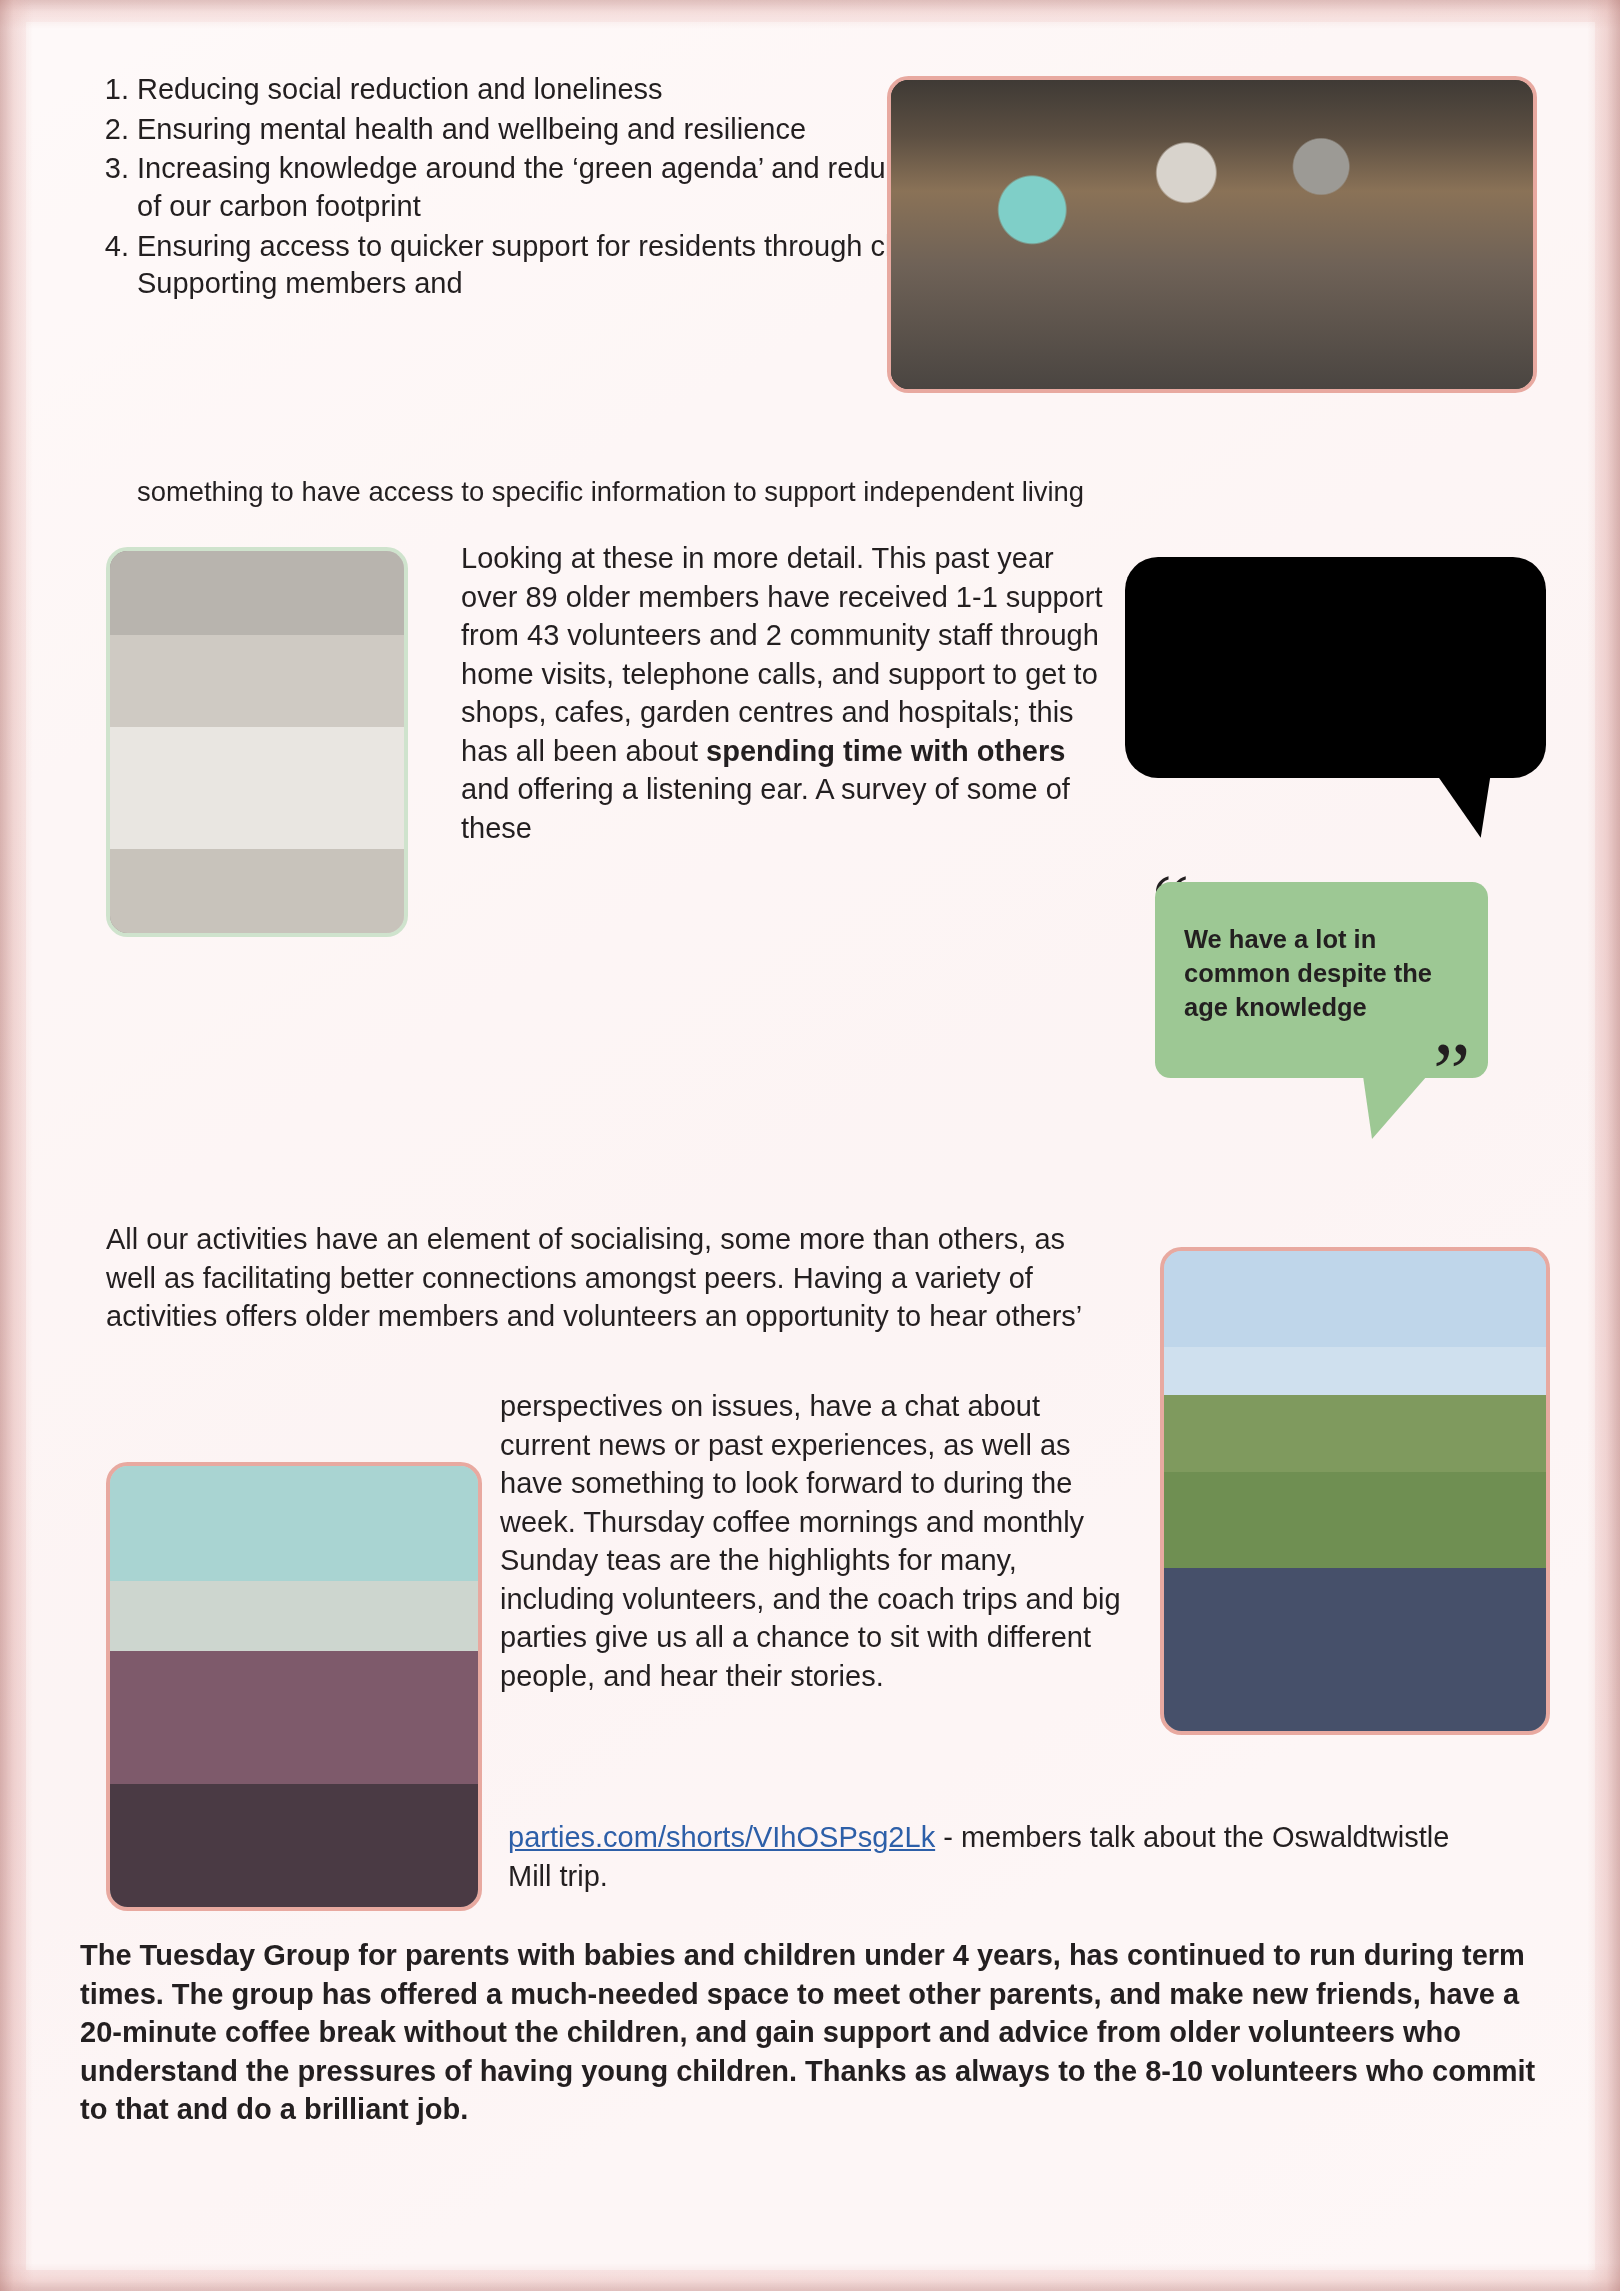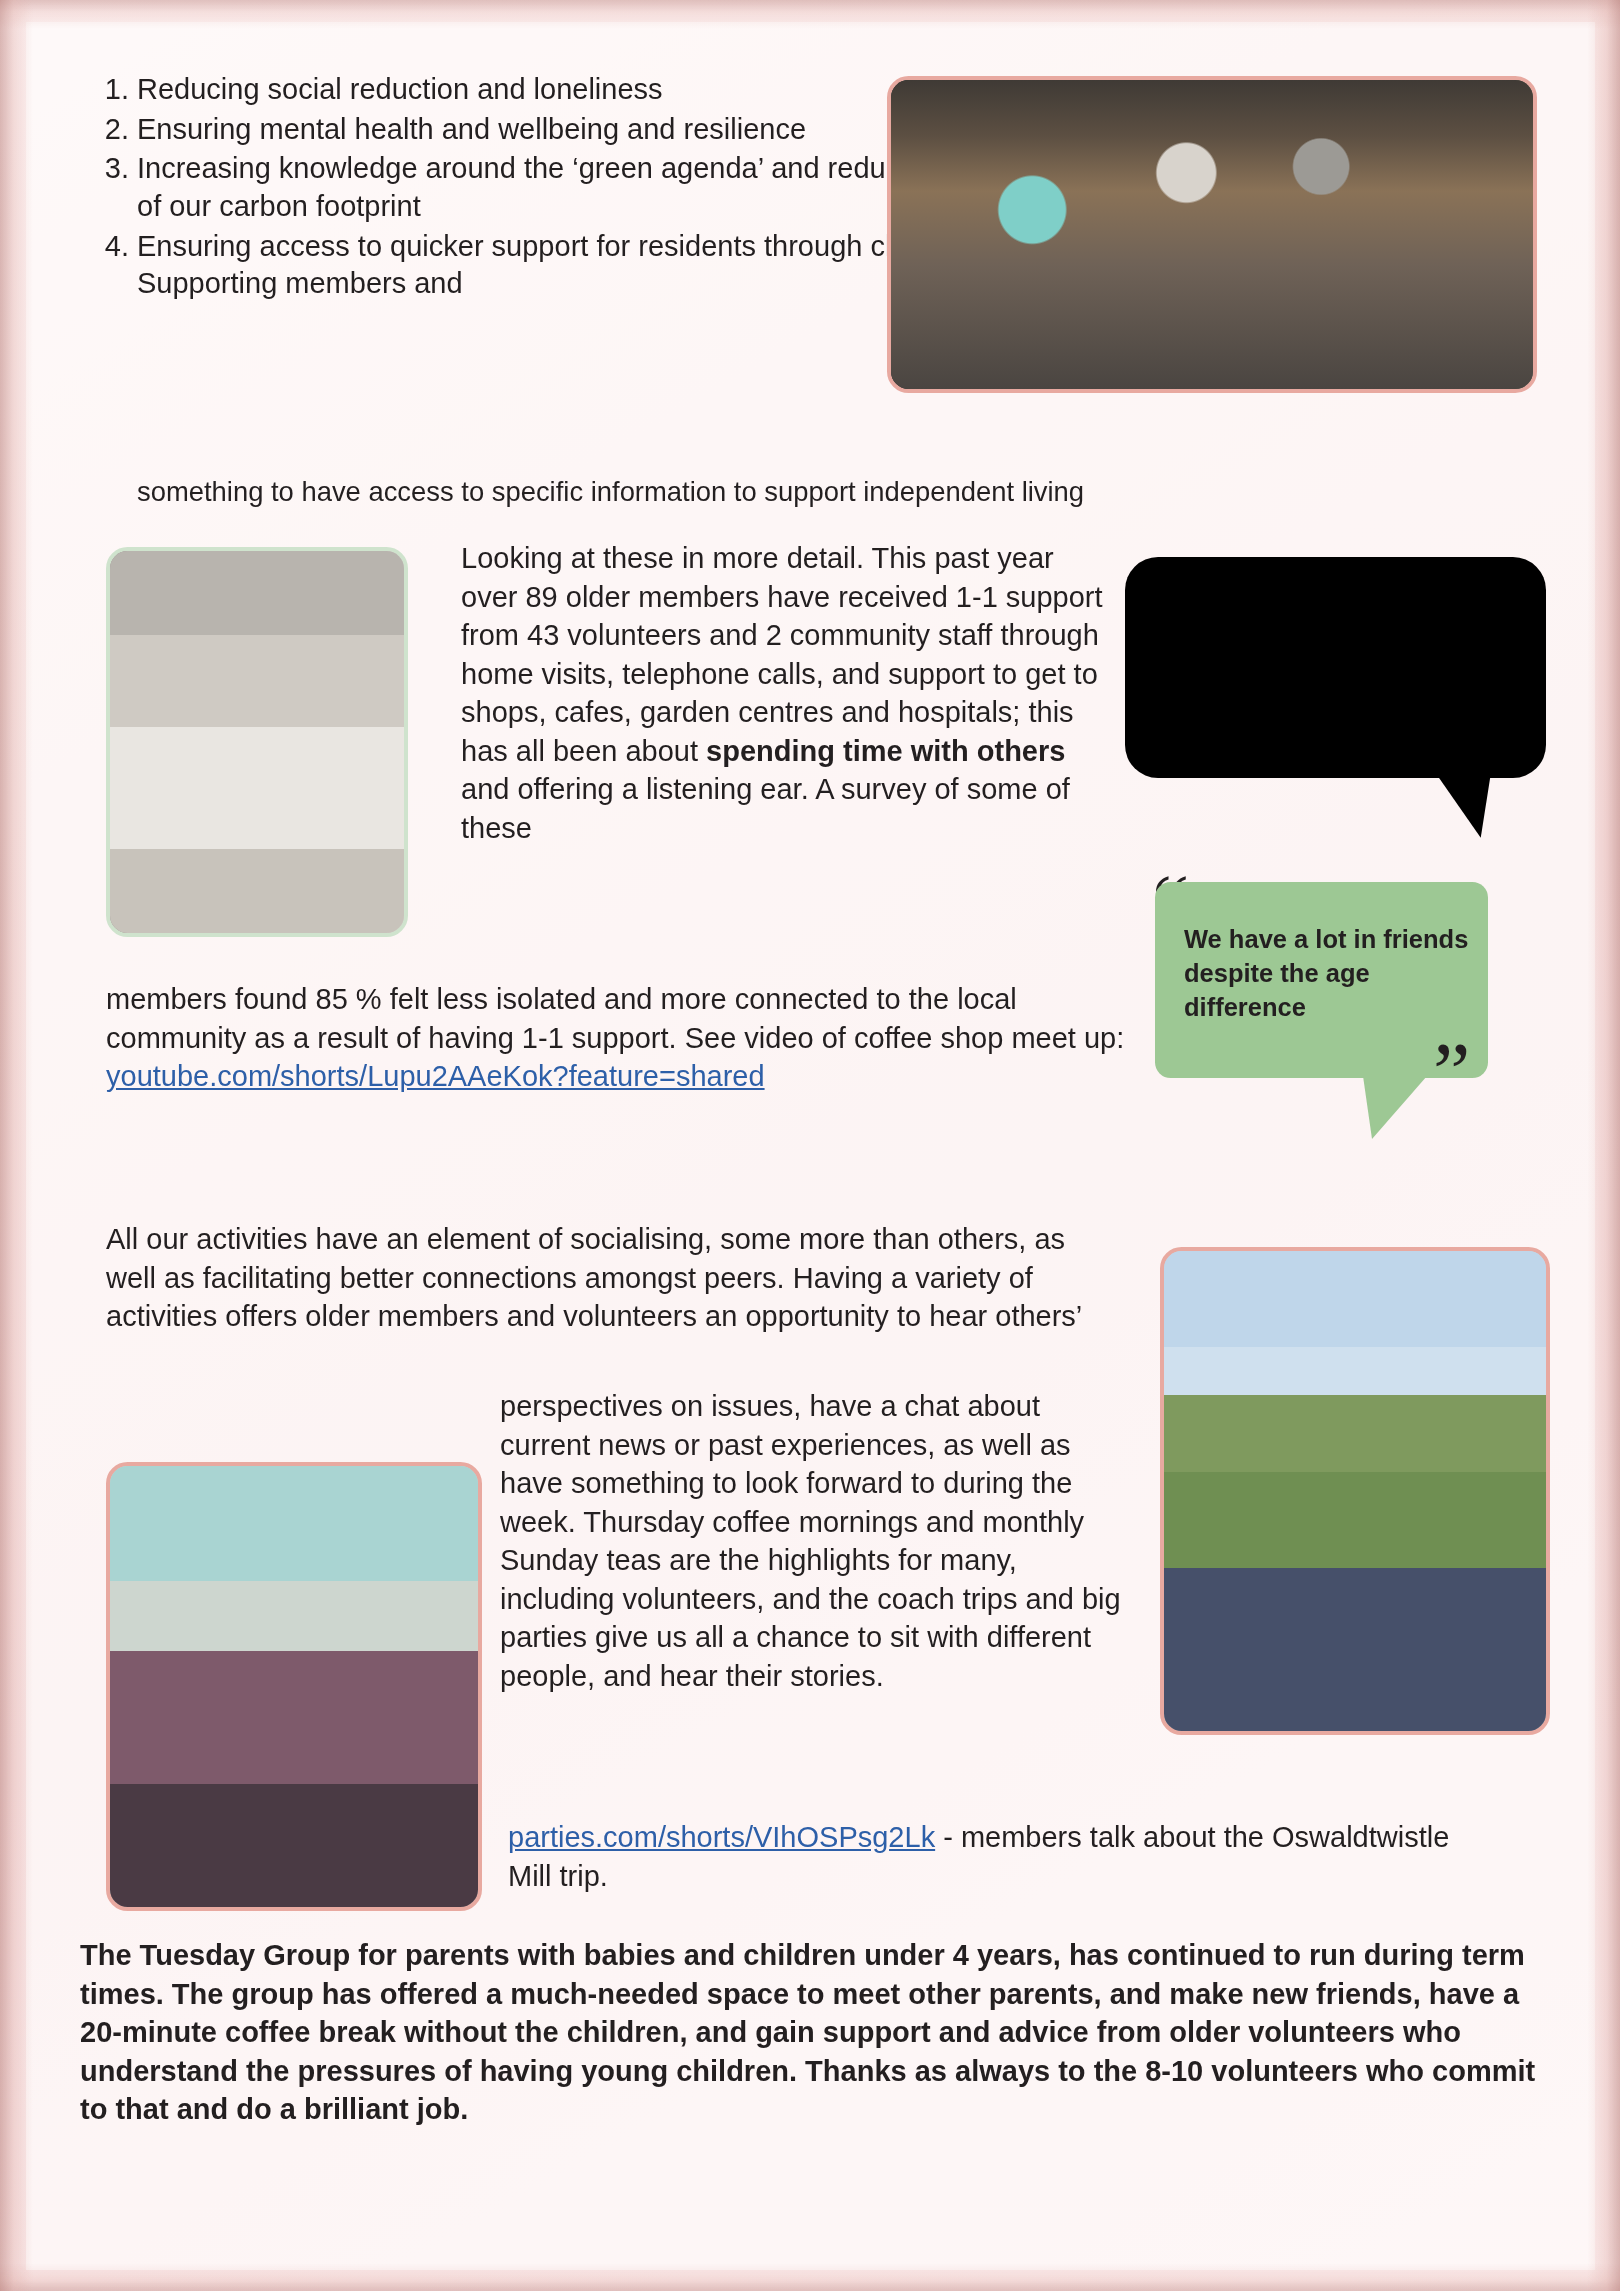--- a/index.html
+++ b/index.html
@@ -268,34 +268,30 @@
     </div>
 
     <div class="photo green" id="photo-phone">
       <div class="photo-inner"></div>
     </div>
 
     <div class="block txt" id="para-detail">
       <span>Looking at these in more detail. This past year over 89 older members have received 1-1 support from 43 volunteers and 2 community staff through home visits, telephone calls, and support to get to shops, cafes, garden centres and hospitals; this has all been about </span><b>spending time with others</b><span> and offering a listening ear. A survey of some of these</span>
     </div>
 
-    <div class="block txt" id="para-detail-wide">
-      <span>members found 85 % felt less isolated and more connected to the local community as a result of having 1-1 support. See video of coffee shop meet up:</span><br>
-      <a class="link" href="#">youtube.com/shorts/Lupu2AAeKok?feature=shared</a>
-    </div>
 
     <div class="bubble-black">
       <div class="tail"></div>
       <div style="position:absolute;left:23.5px;top:17.6px;width:372px;color:#000;font-size:25.5px;"></div>
     </div>
 
     <div class="quote-mark-open">“</div>
     <div class="bubble-green">
       <div class="tail"></div>
-      <div class="quote-text">We have a lot in friends despite the age difference</div>
+      <div class="quote-text">We have a lot in common despite the age knowledge</div>
     </div>
     <div class="quote-mark-close">”</div>
 
     <div class="block txt" id="para-activities">All our activities have an element of socialising, some more than others, as well as facilitating better connections amongst peers. Having a variety of activities offers older members and volunteers an opportunity to hear others’</div>
 
     <div class="photo pink" id="photo-ladies">
       <div class="photo-inner"></div>
     </div>
 
     <div class="photo pink" id="photo-seafront">

